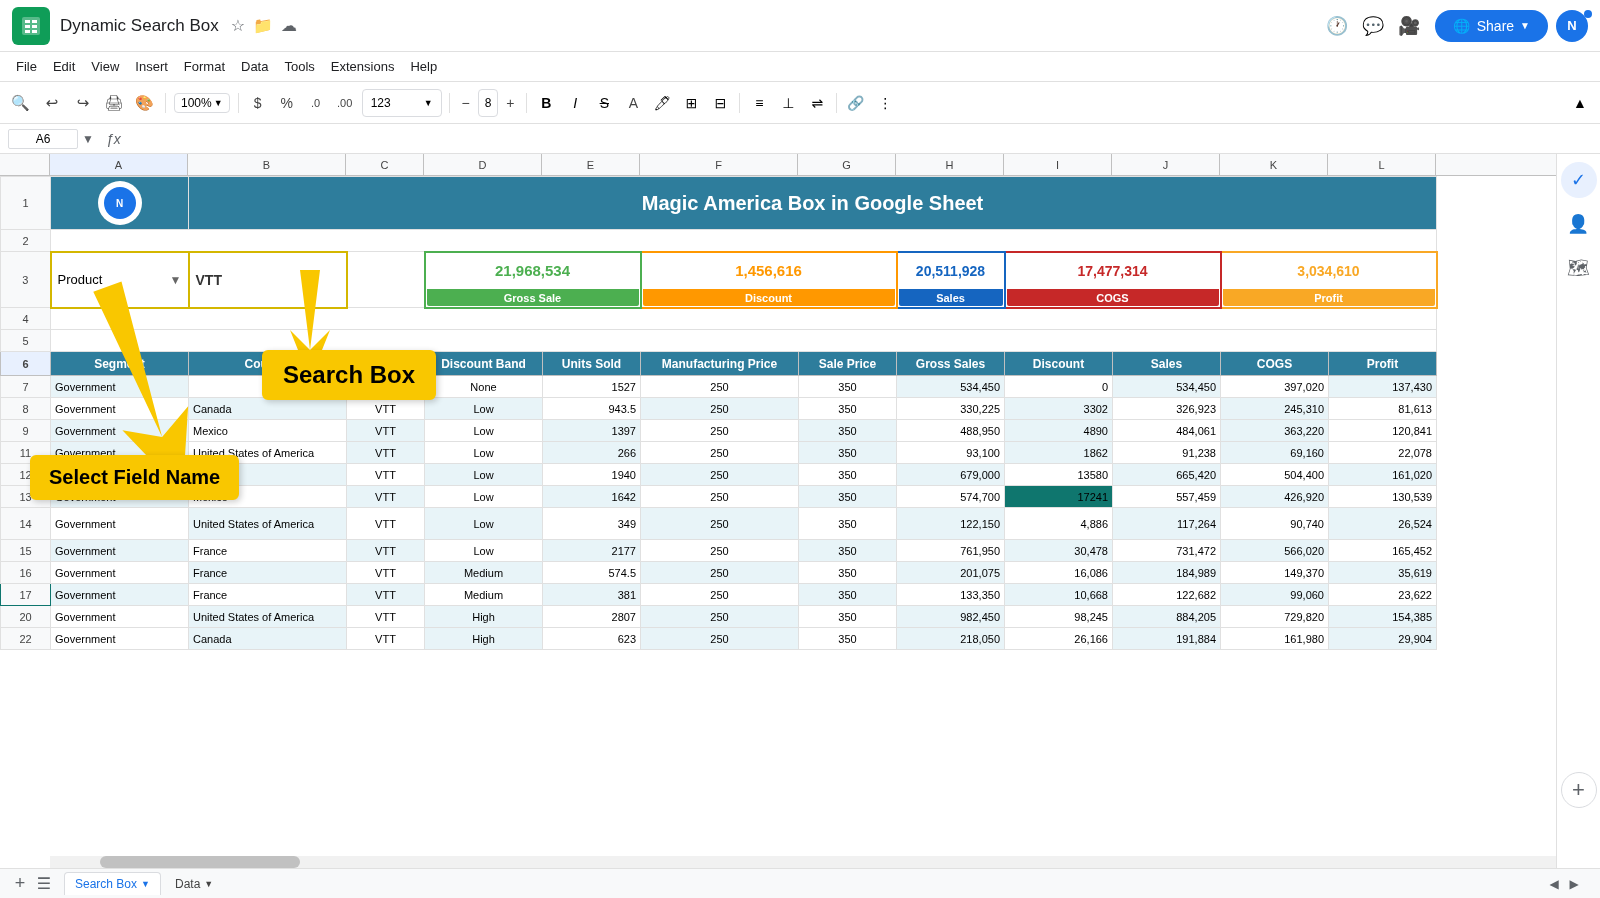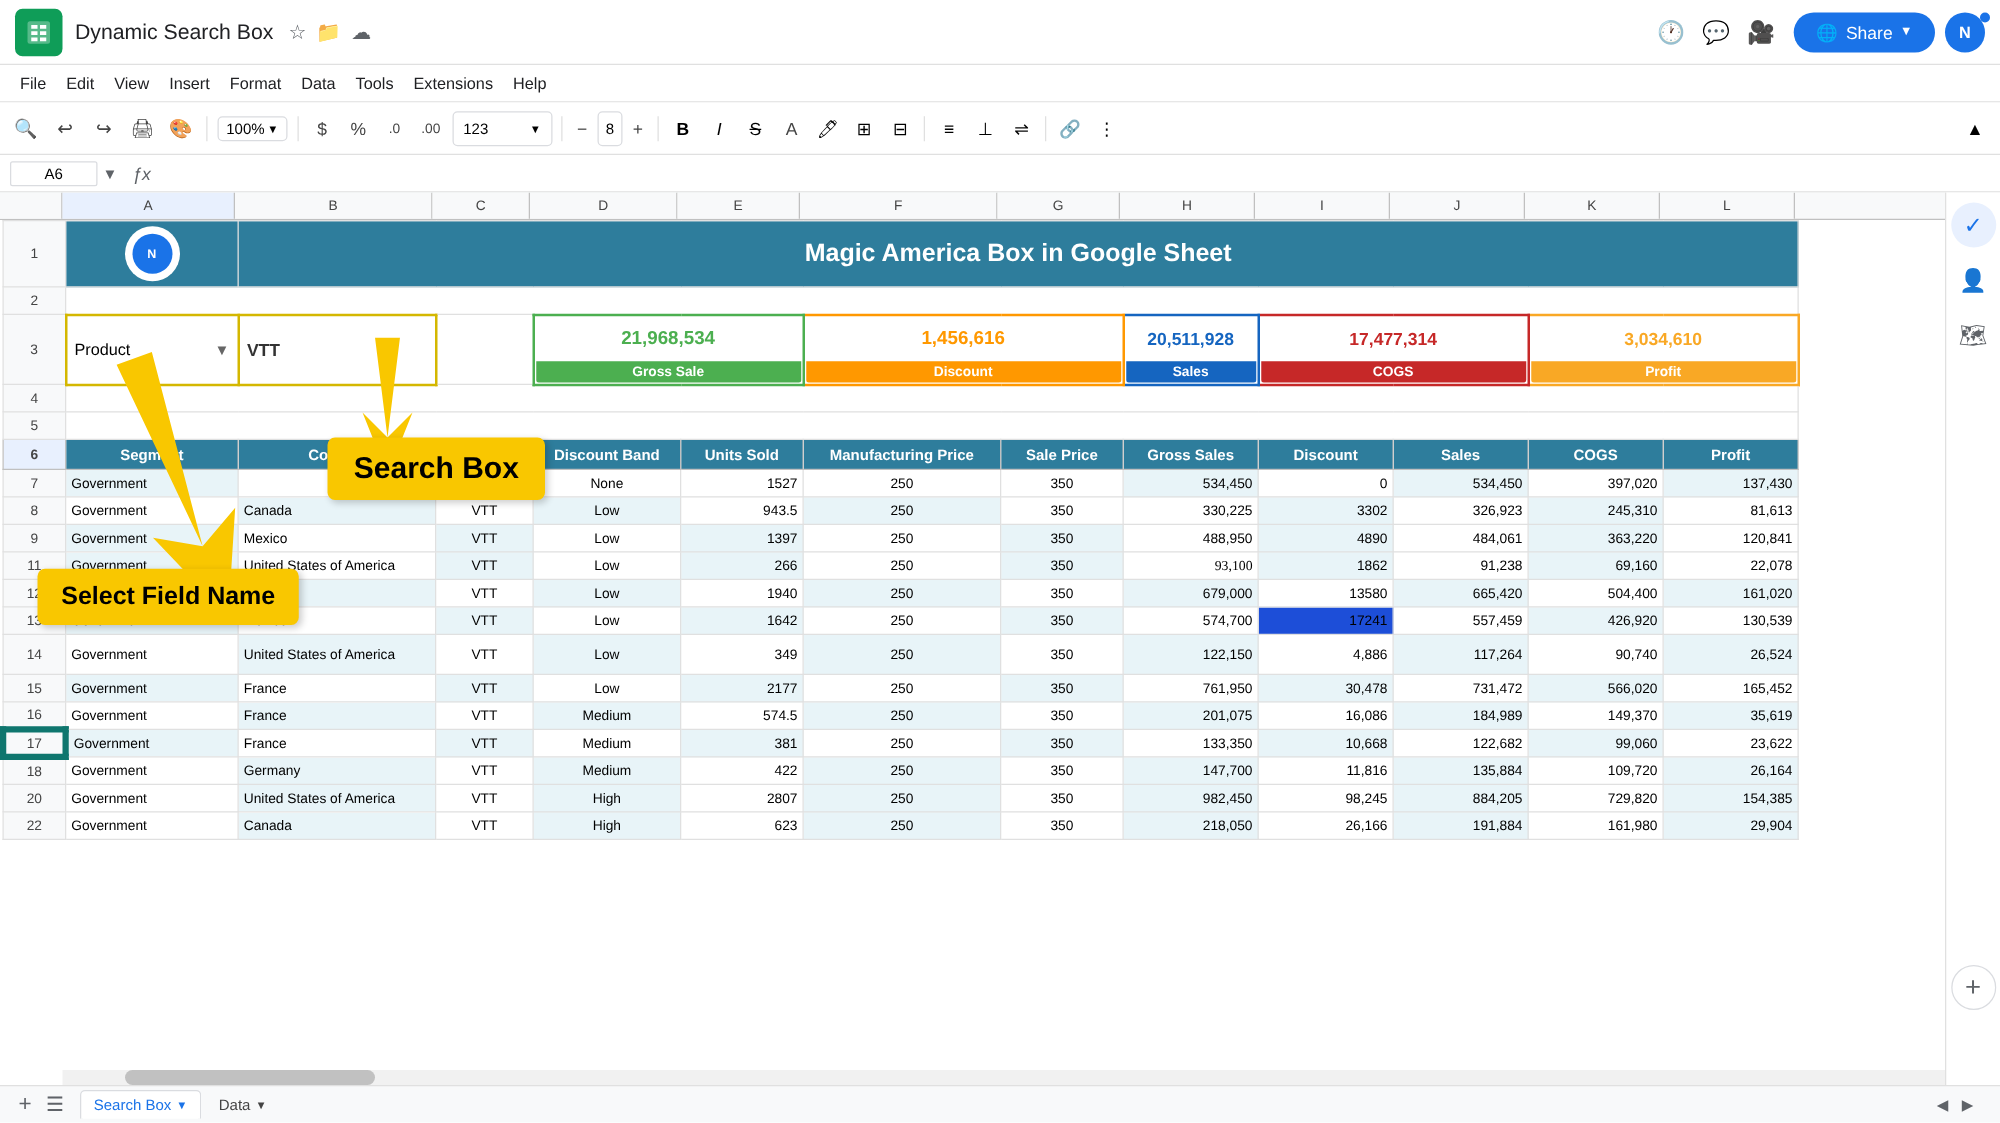--- a/index.html
+++ b/index.html
@@ -317,21 +317,21 @@
 
               <tr>
                 <td style="background:#f8f9fa;text-align:center;color:#444;border:1px solid #e0e0e0;font-size:11px;height:22px;padding:0 2px;">11</td>
                 <td style="background:#e8f4f8;border:1px solid #e0e0e0;font-size:11px;padding:0 4px;height:22px;overflow:hidden;">Government</td>
                 <td style="background:#fff;border:1px solid #e0e0e0;font-size:11px;padding:0 4px;height:22px;overflow:hidden;white-space:nowrap;">United States of America</td>
                 <td style="background:#e8f4f8;border:1px solid #e0e0e0;font-size:11px;padding:0 4px;height:22px;text-align:center;">VTT</td>
                 <td style="background:#fff;border:1px solid #e0e0e0;font-size:11px;padding:0 4px;height:22px;text-align:center;">Low</td>
                 <td style="background:#e8f4f8;border:1px solid #e0e0e0;font-size:11px;padding:0 4px;height:22px;text-align:right;">266</td>
                 <td style="background:#fff;border:1px solid #e0e0e0;font-size:11px;padding:0 4px;height:22px;text-align:center;">250</td>
                 <td style="background:#e8f4f8;border:1px solid #e0e0e0;font-size:11px;padding:0 4px;height:22px;text-align:center;">350</td>
-                <td style="background:#fff;border:1px solid #e0e0e0;font-size:11px;padding:0 4px;height:22px;text-align:right;font-family:Liberation Serif, serif;">93,100</td>
+                <td style="background:#fff;border:1px solid #e0e0e0;font-size:11px;padding:0 4px;height:22px;text-align:right;">93,100</td>
                 <td style="background:#e8f4f8;border:1px solid #e0e0e0;font-size:11px;padding:0 4px;height:22px;text-align:right;">1862</td>
                 <td style="background:#fff;border:1px solid #e0e0e0;font-size:11px;padding:0 4px;height:22px;text-align:right;">91,238</td>
                 <td style="background:#e8f4f8;border:1px solid #e0e0e0;font-size:11px;padding:0 4px;height:22px;text-align:right;">69,160</td>
                 <td style="background:#fff;border:1px solid #e0e0e0;font-size:11px;padding:0 4px;height:22px;text-align:right;">22,078</td>
               </tr>
 
               <tr>
                 <td style="background:#f8f9fa;text-align:center;color:#444;border:1px solid #e0e0e0;font-size:11px;height:22px;padding:0 2px;">12</td>
                 <td style="background:#fff;border:1px solid #e0e0e0;font-size:11px;padding:0 4px;height:22px;overflow:hidden;">Government</td>
                 <td style="background:#e8f4f8;border:1px solid #e0e0e0;font-size:11px;padding:0 4px;height:22px;overflow:hidden;">Mexico</td>
@@ -350,21 +350,21 @@
               <tr>
                 <td style="background:#f8f9fa;text-align:center;color:#444;border:1px solid #e0e0e0;font-size:11px;height:22px;padding:0 2px;">13</td>
                 <td style="background:#e8f4f8;border:1px solid #e0e0e0;font-size:11px;padding:0 4px;height:22px;overflow:hidden;">Government</td>
                 <td style="background:#fff;border:1px solid #e0e0e0;font-size:11px;padding:0 4px;height:22px;overflow:hidden;">Mexico</td>
                 <td style="background:#e8f4f8;border:1px solid #e0e0e0;font-size:11px;padding:0 4px;height:22px;text-align:center;">VTT</td>
                 <td style="background:#fff;border:1px solid #e0e0e0;font-size:11px;padding:0 4px;height:22px;text-align:center;">Low</td>
                 <td style="background:#e8f4f8;border:1px solid #e0e0e0;font-size:11px;padding:0 4px;height:22px;text-align:right;">1642</td>
                 <td style="background:#fff;border:1px solid #e0e0e0;font-size:11px;padding:0 4px;height:22px;text-align:center;">250</td>
                 <td style="background:#e8f4f8;border:1px solid #e0e0e0;font-size:11px;padding:0 4px;height:22px;text-align:center;">350</td>
                 <td style="background:#fff;border:1px solid #e0e0e0;font-size:11px;padding:0 4px;height:22px;text-align:right;">574,700</td>
-                <td style="background:#1d4ed8;border:1px solid #e0e0e0;font-size:11px;padding:0 4px;height:22px;text-align:right;">17241</td>
+                <td style="background:#0f766e;border:1px solid #e0e0e0;font-size:11px;padding:0 4px;height:22px;text-align:right;">17241</td>
                 <td style="background:#fff;border:1px solid #e0e0e0;font-size:11px;padding:0 4px;height:22px;text-align:right;">557,459</td>
                 <td style="background:#e8f4f8;border:1px solid #e0e0e0;font-size:11px;padding:0 4px;height:22px;text-align:right;">426,920</td>
                 <td style="background:#fff;border:1px solid #e0e0e0;font-size:11px;padding:0 4px;height:22px;text-align:right;">130,539</td>
               </tr>
 
               <tr>
                 <td style="background:#f8f9fa;text-align:center;color:#444;border:1px solid #e0e0e0;font-size:11px;height:22px;padding:0 2px;">14</td>
                 <td style="background:#fff;border:1px solid #e0e0e0;font-size:11px;padding:0 4px;height:22px;overflow:hidden;">Government</td>
                 <td style="background:#e8f4f8;border:1px solid #e0e0e0;font-size:11px;padding:0 4px;height:22px;overflow:hidden;white-space:nowrap;">United States of America</td>
                 <td style="background:#fff;border:1px solid #e0e0e0;font-size:11px;padding:0 4px;height:22px;text-align:center;">VTT</td>
@@ -405,50 +405,35 @@
                 <td style="background:#e8f4f8;border:1px solid #e0e0e0;font-size:11px;padding:0 4px;height:22px;text-align:center;">250</td>
                 <td style="background:#fff;border:1px solid #e0e0e0;font-size:11px;padding:0 4px;height:22px;text-align:center;">350</td>
                 <td style="background:#e8f4f8;border:1px solid #e0e0e0;font-size:11px;padding:0 4px;height:22px;text-align:right;">201,075</td>
                 <td style="background:#fff;border:1px solid #e0e0e0;font-size:11px;padding:0 4px;height:22px;text-align:right;">16,086</td>
                 <td style="background:#e8f4f8;border:1px solid #e0e0e0;font-size:11px;padding:0 4px;height:22px;text-align:right;">184,989</td>
                 <td style="background:#fff;border:1px solid #e0e0e0;font-size:11px;padding:0 4px;height:22px;text-align:right;">149,370</td>
                 <td style="background:#e8f4f8;border:1px solid #e0e0e0;font-size:11px;padding:0 4px;height:22px;text-align:right;">35,619</td>
               </tr>
 
               <tr>
-                <td style="background:#f8f9fa;text-align:center;color:#444;border:5px solid #0f766e;font-size:11px;height:22px;padding:0 2px;">17</td>
+                <td style="background:#f8f9fa;text-align:center;color:#444;border:1px solid #0f766e;font-size:11px;height:22px;padding:0 2px;">17</td>
                 <td style="background:#e8f4f8;border:1px solid #e0e0e0;font-size:11px;padding:0 4px;height:22px;overflow:hidden;">Government</td>
                 <td style="background:#fff;border:1px solid #e0e0e0;font-size:11px;padding:0 4px;height:22px;overflow:hidden;">France</td>
                 <td style="background:#e8f4f8;border:1px solid #e0e0e0;font-size:11px;padding:0 4px;height:22px;text-align:center;">VTT</td>
                 <td style="background:#fff;border:1px solid #e0e0e0;font-size:11px;padding:0 4px;height:22px;text-align:center;">Medium</td>
                 <td style="background:#e8f4f8;border:1px solid #e0e0e0;font-size:11px;padding:0 4px;height:22px;text-align:right;">381</td>
                 <td style="background:#fff;border:1px solid #e0e0e0;font-size:11px;padding:0 4px;height:22px;text-align:center;">250</td>
                 <td style="background:#e8f4f8;border:1px solid #e0e0e0;font-size:11px;padding:0 4px;height:22px;text-align:center;">350</td>
                 <td style="background:#fff;border:1px solid #e0e0e0;font-size:11px;padding:0 4px;height:22px;text-align:right;">133,350</td>
                 <td style="background:#e8f4f8;border:1px solid #e0e0e0;font-size:11px;padding:0 4px;height:22px;text-align:right;">10,668</td>
                 <td style="background:#fff;border:1px solid #e0e0e0;font-size:11px;padding:0 4px;height:22px;text-align:right;">122,682</td>
                 <td style="background:#e8f4f8;border:1px solid #e0e0e0;font-size:11px;padding:0 4px;height:22px;text-align:right;">99,060</td>
                 <td style="background:#fff;border:1px solid #e0e0e0;font-size:11px;padding:0 4px;height:22px;text-align:right;">23,622</td>
               </tr>
 
-              <tr>
-                <td style="background:#f8f9fa;text-align:center;color:#444;border:1px solid #e0e0e0;font-size:11px;height:22px;padding:0 2px;">18</td>
-                <td style="background:#fff;border:1px solid #e0e0e0;font-size:11px;padding:0 4px;height:22px;overflow:hidden;">Government</td>
-                <td style="background:#e8f4f8;border:1px solid #e0e0e0;font-size:11px;padding:0 4px;height:22px;overflow:hidden;">Germany</td>
-                <td style="background:#fff;border:1px solid #e0e0e0;font-size:11px;padding:0 4px;height:22px;text-align:center;">VTT</td>
-                <td style="background:#e8f4f8;border:1px solid #e0e0e0;font-size:11px;padding:0 4px;height:22px;text-align:center;">Medium</td>
-                <td style="background:#fff;border:1px solid #e0e0e0;font-size:11px;padding:0 4px;height:22px;text-align:right;">422</td>
-                <td style="background:#e8f4f8;border:1px solid #e0e0e0;font-size:11px;padding:0 4px;height:22px;text-align:center;">250</td>
-                <td style="background:#fff;border:1px solid #e0e0e0;font-size:11px;padding:0 4px;height:22px;text-align:center;">350</td>
-                <td style="background:#e8f4f8;border:1px solid #e0e0e0;font-size:11px;padding:0 4px;height:22px;text-align:right;">147,700</td>
-                <td style="background:#fff;border:1px solid #e0e0e0;font-size:11px;padding:0 4px;height:22px;text-align:right;">11,816</td>
-                <td style="background:#e8f4f8;border:1px solid #e0e0e0;font-size:11px;padding:0 4px;height:22px;text-align:right;">135,884</td>
-                <td style="background:#fff;border:1px solid #e0e0e0;font-size:11px;padding:0 4px;height:22px;text-align:right;">109,720</td>
-                <td style="background:#e8f4f8;border:1px solid #e0e0e0;font-size:11px;padding:0 4px;height:22px;text-align:right;">26,164</td>
-              </tr>
 
 
               <tr>
                 <td style="background:#f8f9fa;text-align:center;color:#444;border:1px solid #e0e0e0;font-size:11px;height:22px;padding:0 2px;">20</td>
                 <td style="background:#fff;border:1px solid #e0e0e0;font-size:11px;padding:0 4px;height:22px;overflow:hidden;">Government</td>
                 <td style="background:#e8f4f8;border:1px solid #e0e0e0;font-size:11px;padding:0 4px;height:22px;overflow:hidden;white-space:nowrap;">United States of America</td>
                 <td style="background:#fff;border:1px solid #e0e0e0;font-size:11px;padding:0 4px;height:22px;text-align:center;">VTT</td>
                 <td style="background:#e8f4f8;border:1px solid #e0e0e0;font-size:11px;padding:0 4px;height:22px;text-align:center;">High</td>
                 <td style="background:#fff;border:1px solid #e0e0e0;font-size:11px;padding:0 4px;height:22px;text-align:right;">2807</td>
                 <td style="background:#e8f4f8;border:1px solid #e0e0e0;font-size:11px;padding:0 4px;height:22px;text-align:center;">250</td>

